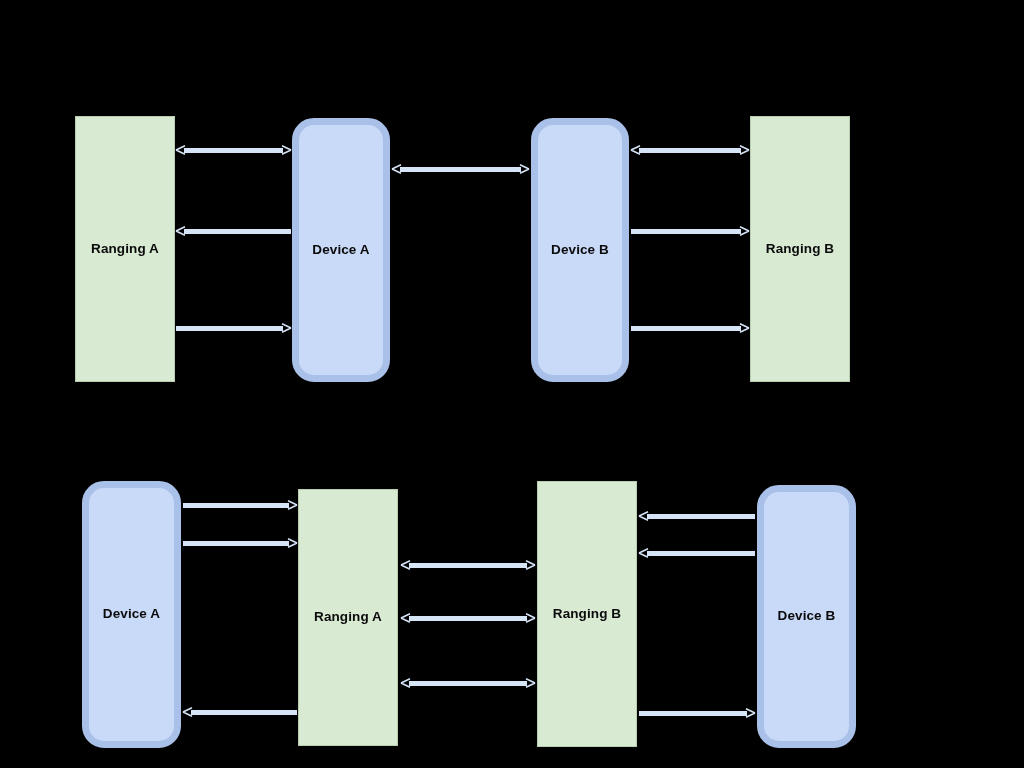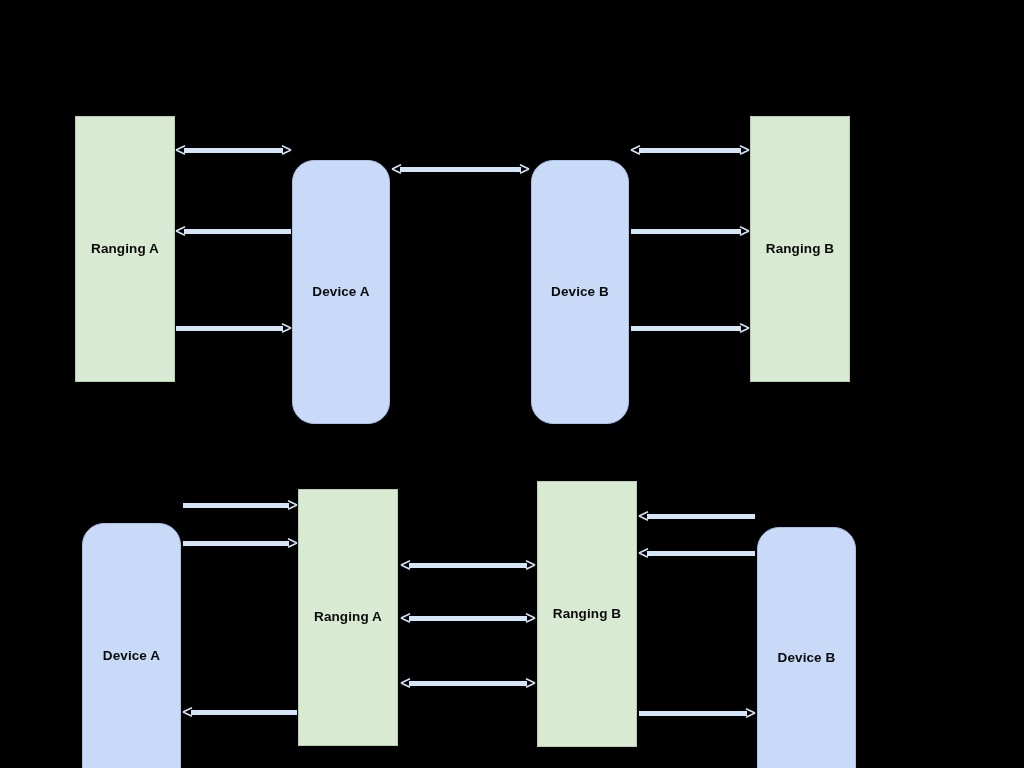--- a/index.html
+++ b/index.html
@@ -36,23 +36,22 @@
     line-height: 1.2;
     user-select: none;
   }
   .node.ranging {
     background: #d9ead3;
     border: 1px solid #b7cfae;
     border-radius: 0;
   }
   .node.device {
     background: #c9daf8;
-    border: 1px solid #0f766e;
+    border: 7px solid #0f766e;
     border-radius: 22px;
-    margin-top: 42px;
   }
   .node-label {
     pointer-events: none;
   }
 
   
   .arrow {
     position: absolute;
     height: 16px;
     margin-top: -8px;

